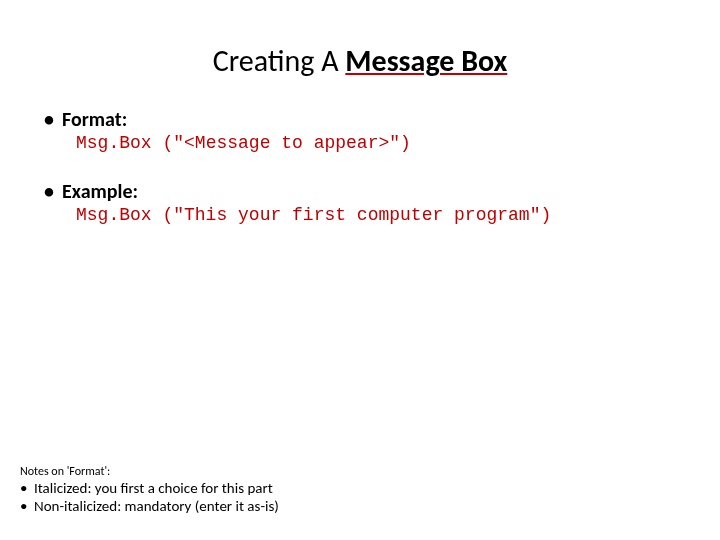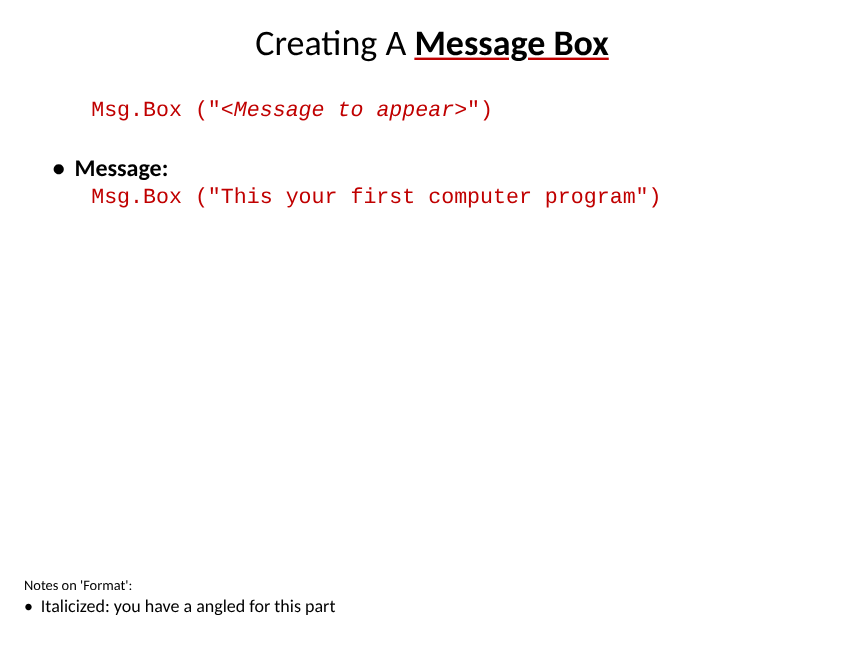--- a/index.html
+++ b/index.html
@@ -6,21 +6,21 @@
   body {
     width: 720px;
     height: 540px;
     background: #fff;
     font-family: Calibri, Arial, sans-serif;
     color: #000;
     position: relative;
     overflow: hidden;
   }
   .slide {
-    padding: 12px 30px 20px 30px;
+    padding: 36px 30px 20px 30px;
     width: 100%;
     height: 100%;
     position: relative;
   }
   .title {
     text-align: center;
     font-size: 30px;
     font-weight: 400;
     margin-top: 6px;
     margin-bottom: 28px;
@@ -50,21 +50,21 @@
     font-size: 20px;
   }
   .code-line {
     font-family: Consolas, "Courier New", monospace;
     font-size: 18px;
     color: #c00000;
     margin-left: 46px;
     margin-top: 2px;
   }
   .code-line .plain { color: #c00000; font-style: normal; }
-  .code-line .ital { font-style: italic; }
+  .code-line .ital { }
   .notes {
     position: absolute;
     left: 20px;
     bottom: 24px;
     font-size: 15px;
     line-height: 1.25;
   }
   .notes-title {
     font-size: 12px;
   }
@@ -82,30 +82,32 @@
 </head>
 <body>
 
 <div class="slide">
 
   <h1 class="title">
     <span>Creating A </span><span class="u">Message Box</span>
   </h1>
 
   <div class="section">
+    <div class="bullet-head">Format:</div>
     <div class="code-line">
       <span class="plain">Msg.Box ("</span><span class="ital">&lt;Message to appear&gt;</span><span class="plain">")</span>
     </div>
   </div>
 
   <div class="section">
-    <div class="bullet-head">Message:</div>
+    <div class="bullet-head">Example:</div>
     <div class="code-line">
       <span class="plain">Msg.Box ("This your first computer program")</span>
     </div>
   </div>
 
   <div class="notes">
     <div class="notes-title">Notes on 'Format':</div>
-    <div class="notes-item">Italicized: you have a angled for this part</div>
+    <div class="notes-item">Italicized: you first a choice for this part</div>
+    <div class="notes-item">Non-italicized: mandatory (enter it as-is)</div>
   </div>
 
 </div>
 
 </body></html>

